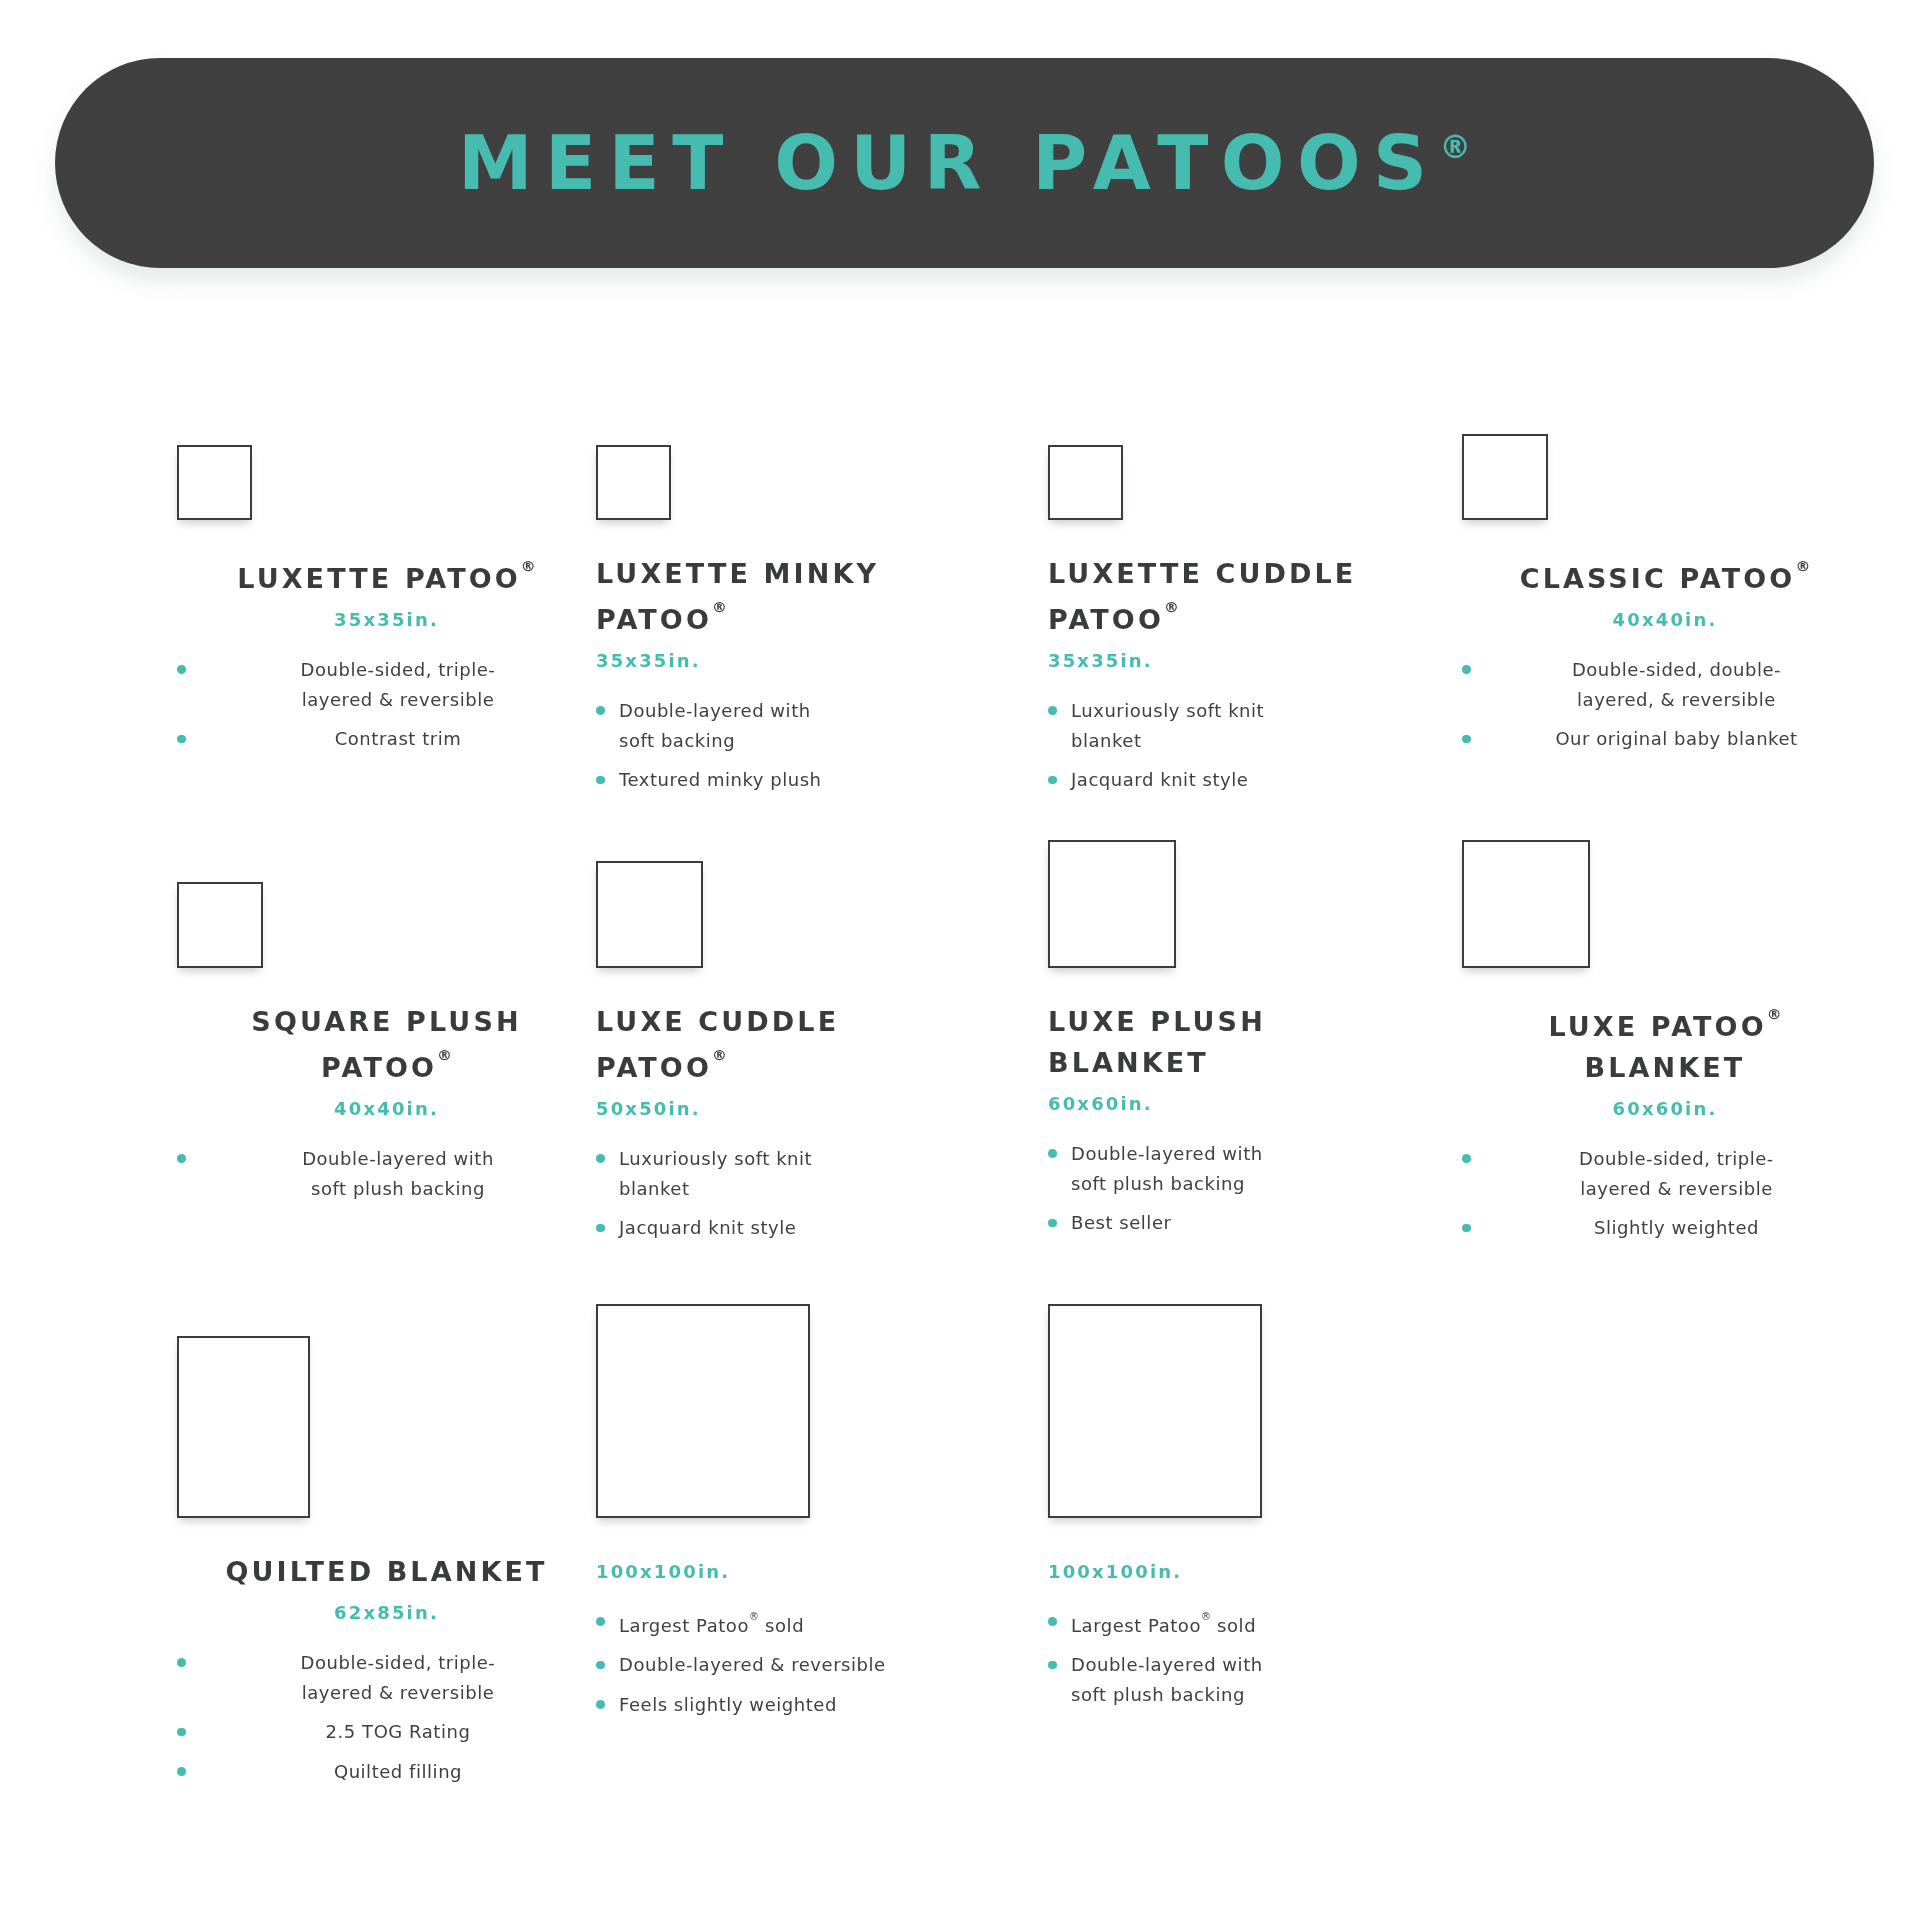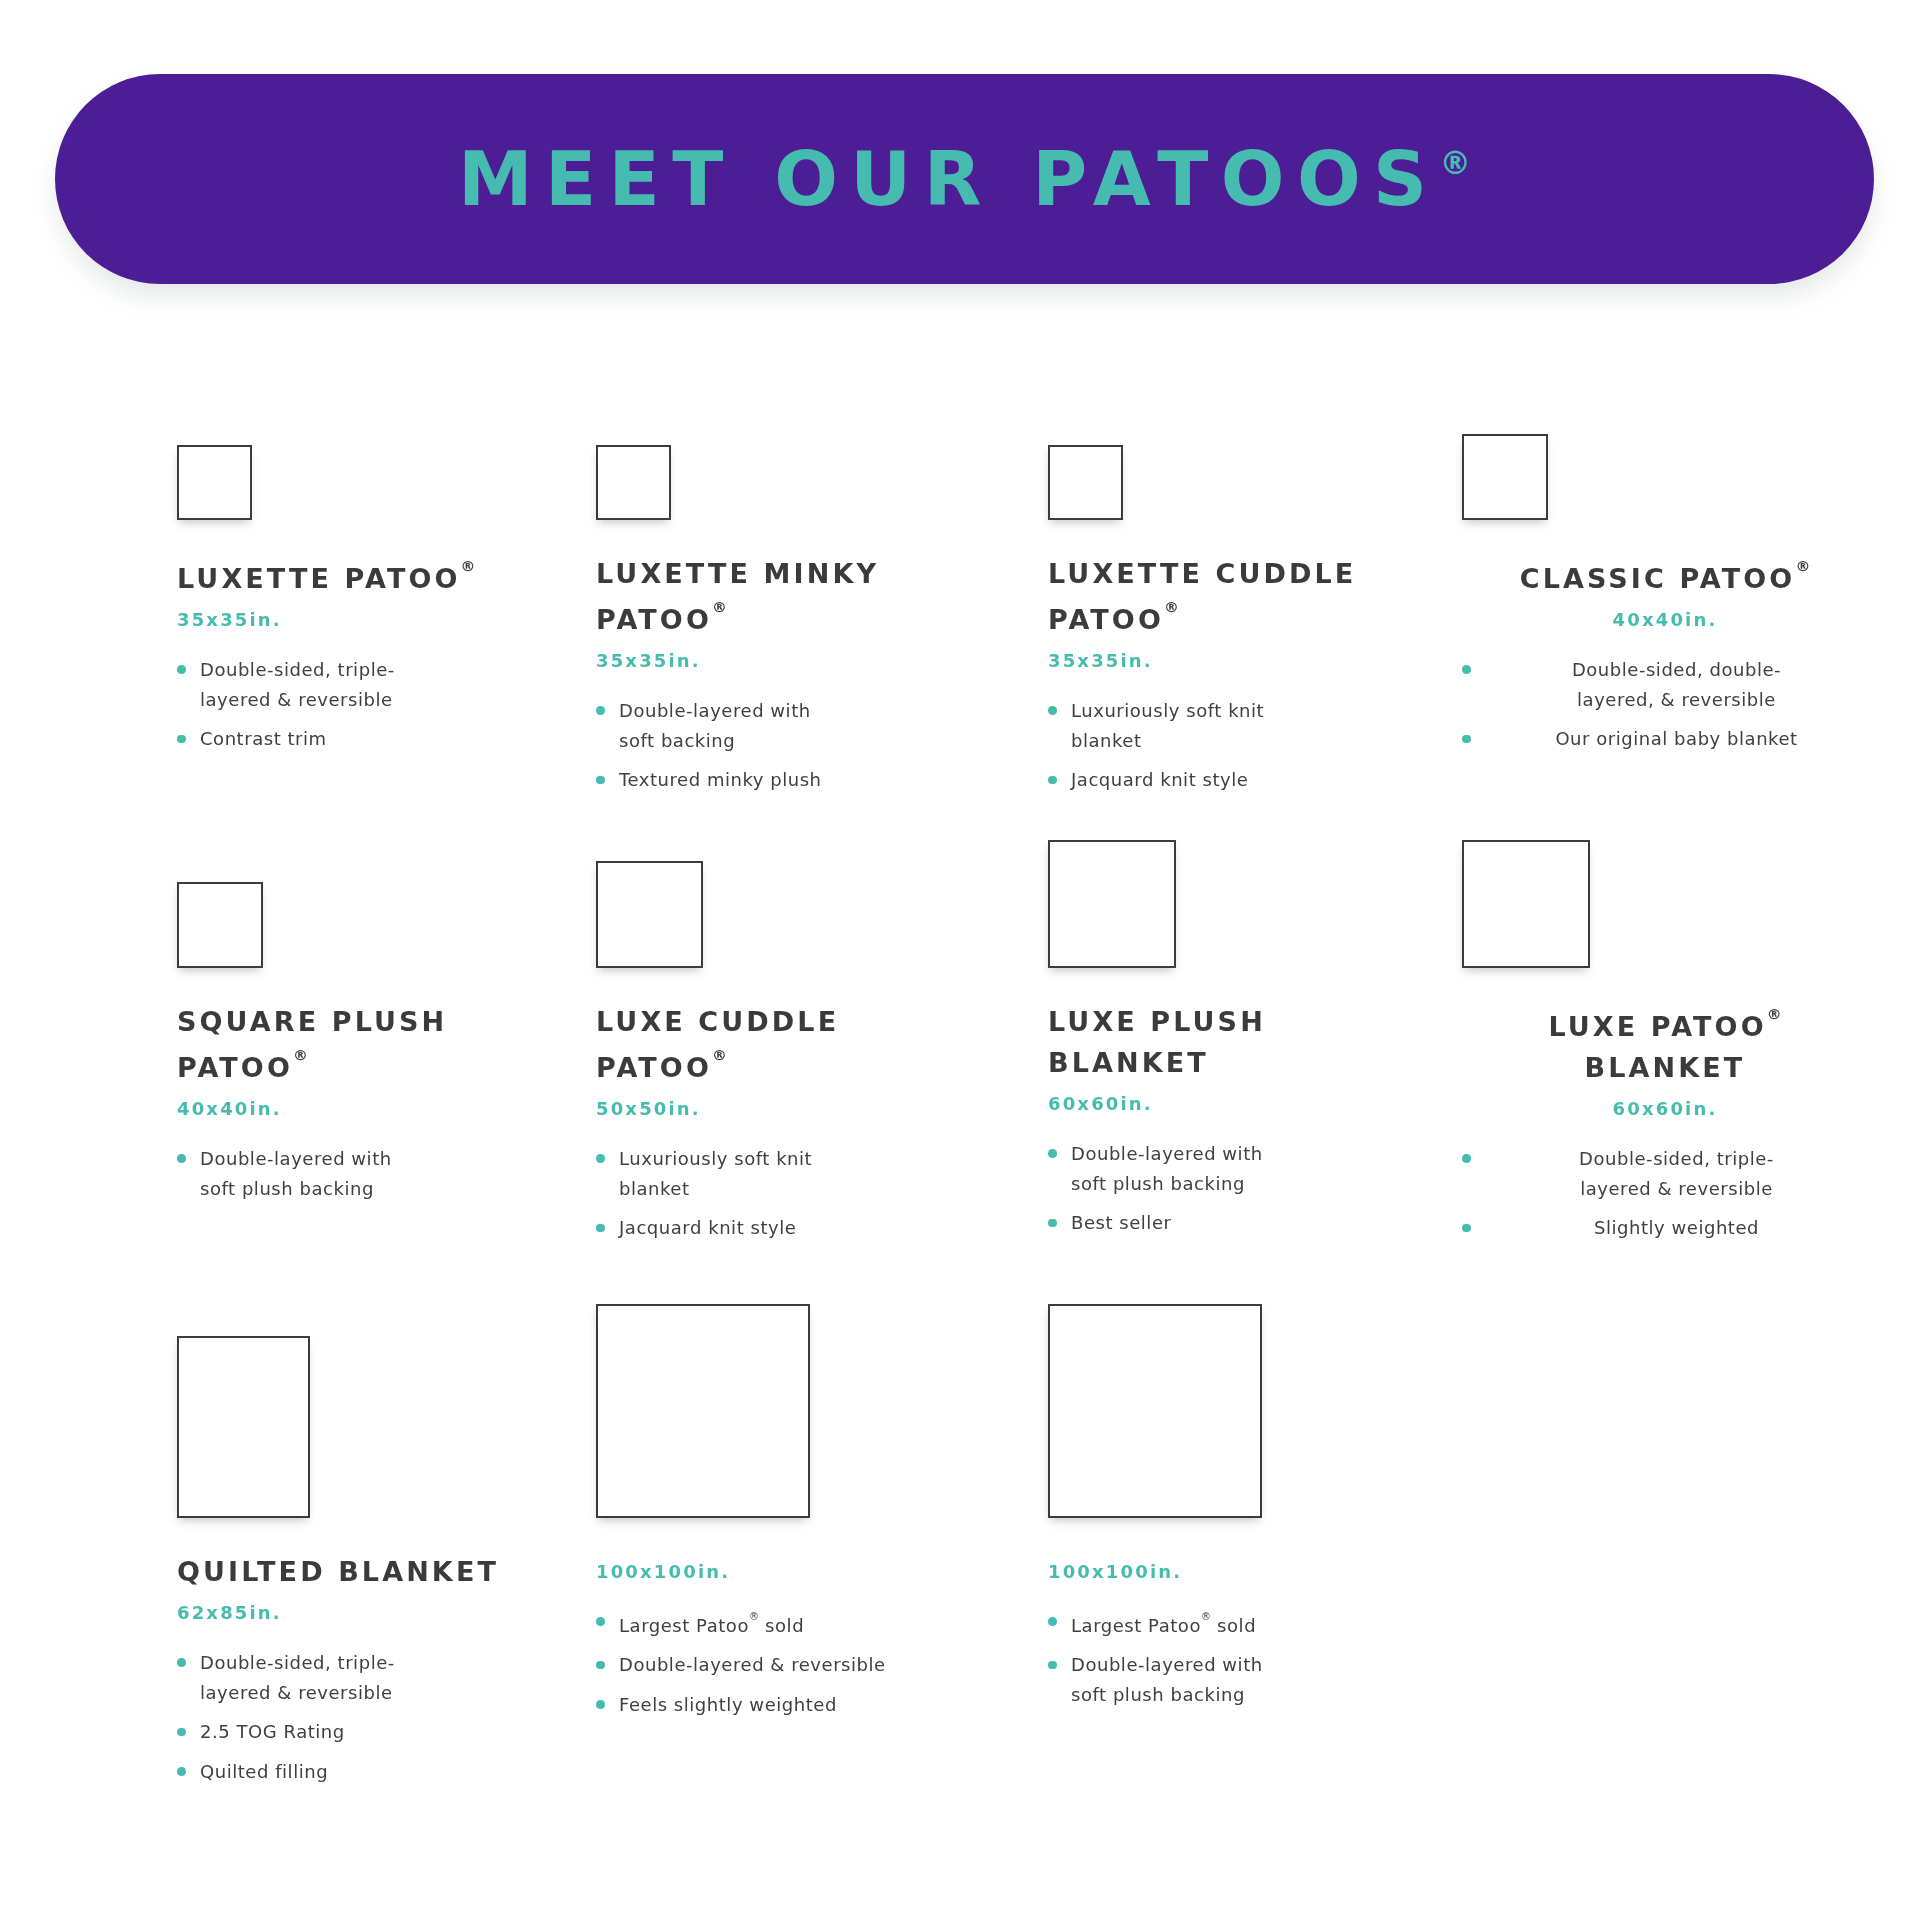--- a/index.html
+++ b/index.html
@@ -8,45 +8,45 @@
     background: #ffffff;
     font-family: "DejaVu Sans", "Liberation Sans", sans-serif;
     position: relative;
     overflow: hidden;
   }
   
   .header-pill {
     position: absolute;
     left: 55px; top: 58px;
     width: 1819px; height: 210px;
-    background: #4c1d95;
+    background: #404040;
     border-radius: 106px;
     box-shadow: 0 13.5px 21px rgba(120,140,140,0.18);
-    display: flex; align-items: center; justify-content: center; margin-top: 16px;
+    display: flex; align-items: center; justify-content: center;
   }
   .header-title {
     color: #46bcb1;
     font-size: 75px;
     font-weight: 700;
     letter-spacing: 0.165em;
     white-space: nowrap;
   }
   .header-title sup { font-size: 0.42em; position: relative; top: -0.15em; letter-spacing: 0; }
   
   .grid-row {
     position: absolute;
     left: 177px;
     display: flex;
     align-items: flex-start;
   }
   #row-0 { top: 434px; }
   #row-1 { top: 840px; }
   #row-2 { top: 1304px; }
   .card { flex: 0 0 auto; }
-  .card.c0 { width: 419px; }
+  .card.c0 { width: 419px; text-align: center; }
   .card.c1 { width: 452px; }
   .card.c2 { width: 414px; }
   .card.c3 { width: 406px; text-align: center; }
   .shape-wrap {
     display: flex;
     align-items: flex-end;
     margin-bottom: 33px;
   }
   #row-0 .shape-wrap { height: 86px; }
   #row-1 .shape-wrap { height: 128px; }

